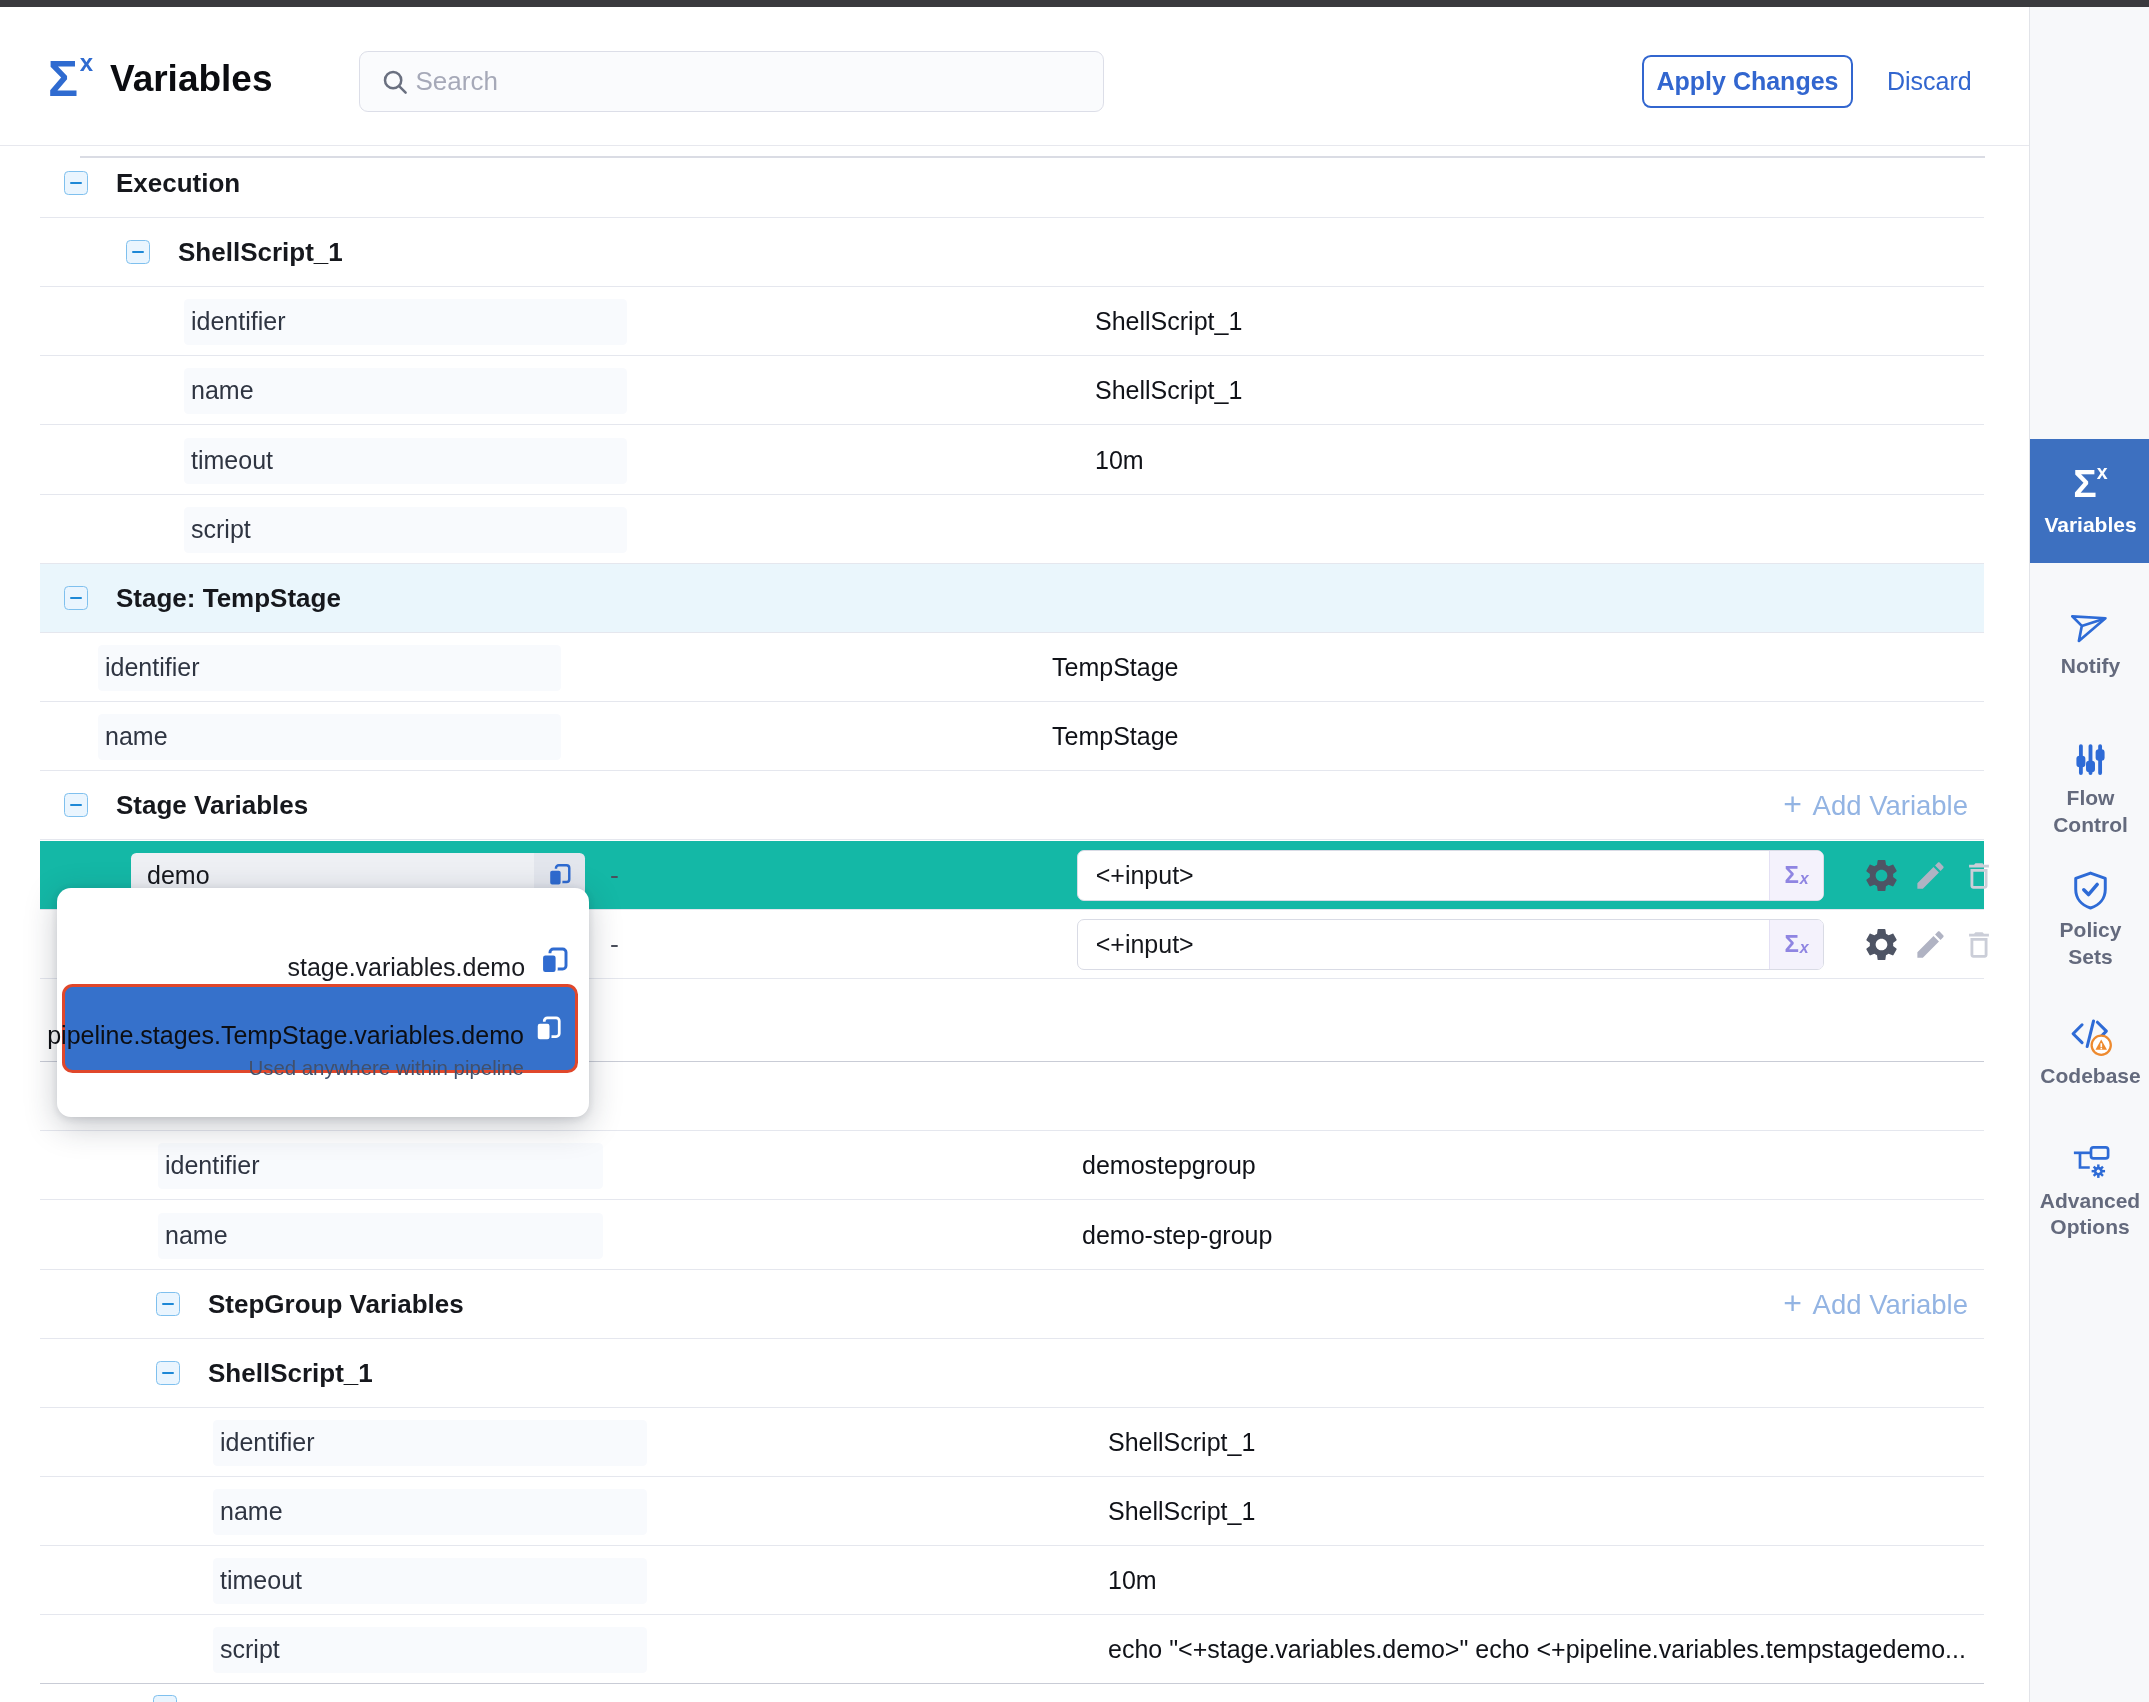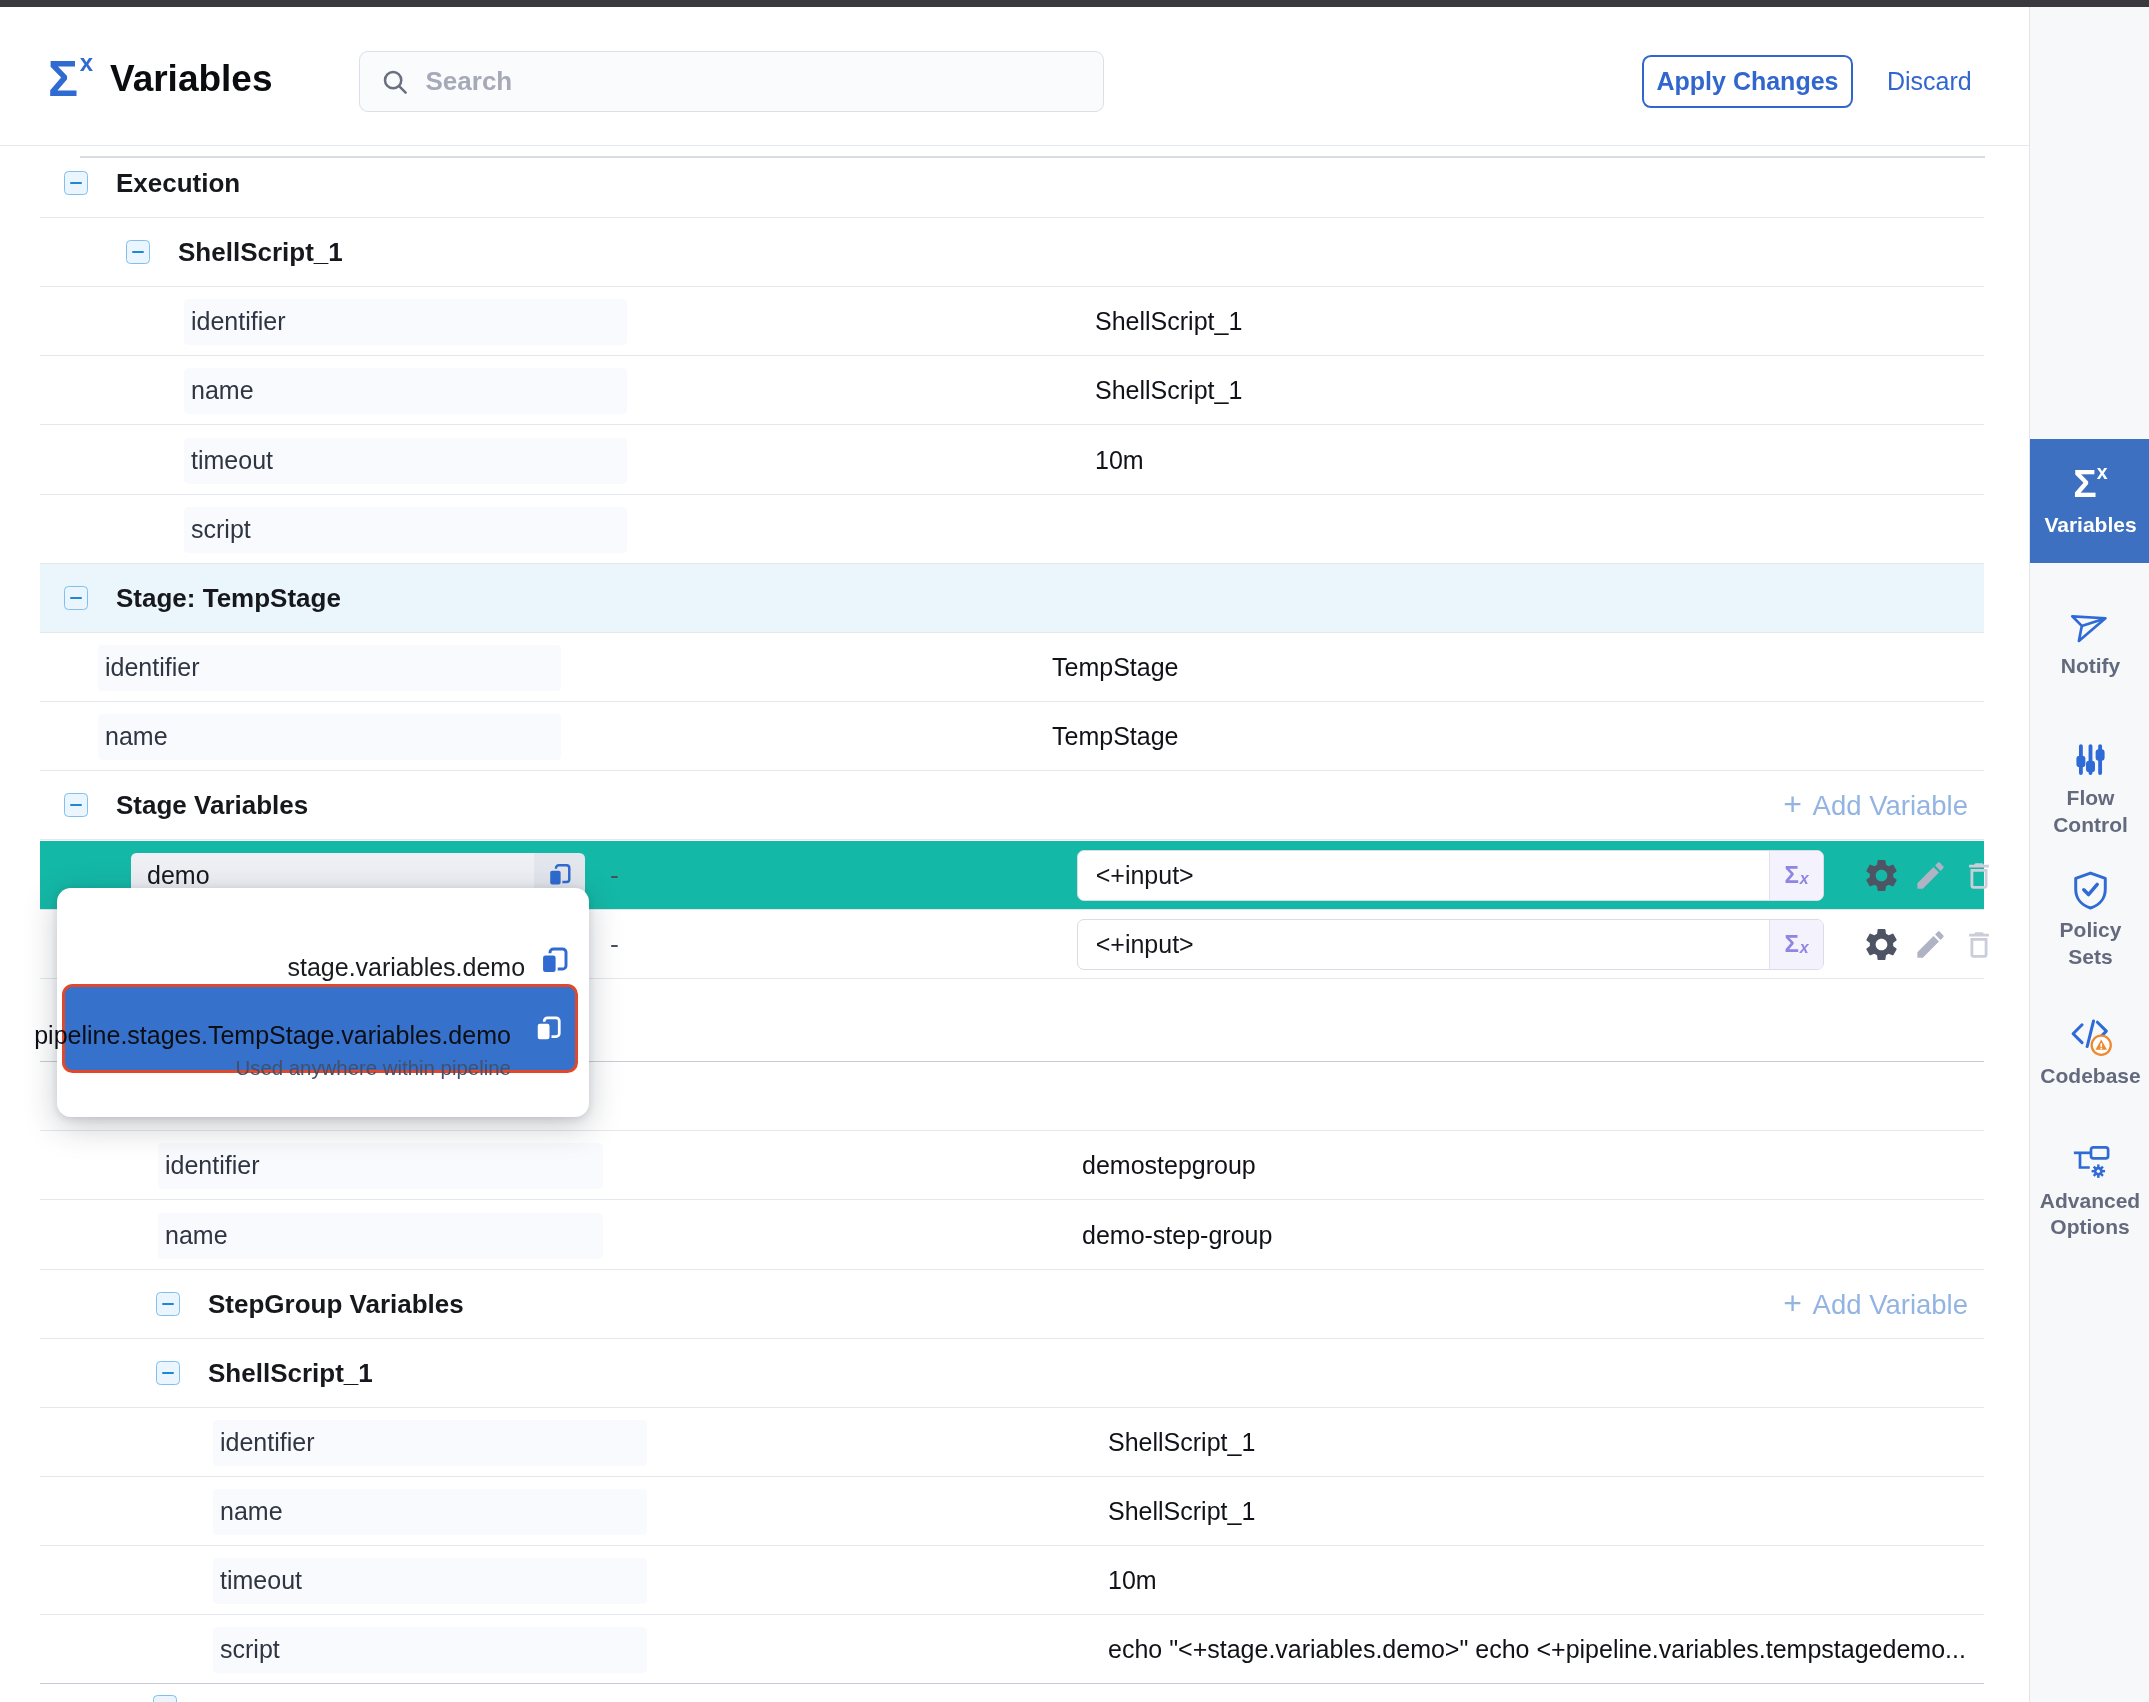--- a/index.html
+++ b/index.html
@@ -10,21 +10,21 @@
   
   .header{position:absolute;left:0;top:7px;width:2029px;height:138px;background:#fff;
           border-bottom:1.8px solid #E7E8EE;z-index:6;}
   .logo{position:absolute;left:48px;top:44px;font-size:50px;font-weight:700;color:#2F6BD0;line-height:1;}
   .logo .sub{font-size:24px;font-weight:700;vertical-align:25px;margin-left:1.8px;}
   .page-title{position:absolute;left:110px;top:51px;font-size:37px;font-weight:700;color:#0B0C10;}
   .searchbox{position:absolute;left:359px;top:44px;width:743px;height:59px;background:#FAFBFD;
              border:1.8px solid #DCDEE8;border-radius:8.9px;display:flex;align-items:center;}
   .searchbox svg{margin-left:19.5px;flex:none;}
   .search-input{border:none;outline:none;background:transparent;font-size:26px;color:#701a75;
-                font-family:"Liberation Sans",sans-serif;margin-left:14px;width:621px;font-weight:bold;}
+                font-family:"Liberation Sans",sans-serif;margin-left:4px;width:621px;}
   .search-input::placeholder{color:#A6A9B8;}
   .apply-btn{position:absolute;left:1642px;top:48px;width:211px;height:53px;background:#fff;
              border:2.7px solid #3266CF;border-radius:8.9px;color:#3266CF;font-size:25px;font-weight:600;
              display:flex;align-items:center;justify-content:center;box-sizing:border-box;}
   .discard-btn{position:absolute;left:1887px;top:60px;font-size:25px;color:#3266CF;font-weight:500;}
   .scroll-line{position:absolute;left:80px;top:156px;width:1905px;height:1.8px;background:#DADCE4;z-index:2;}
 
   
   .row{position:absolute;left:40px;width:1944px;height:69px;border-bottom:1.8px solid #E5E7EE;
        box-sizing:border-box;background:#fff;}
@@ -76,21 +76,21 @@
   
   .popup{position:absolute;left:57px;top:888px;width:532px;height:229px;background:#fff;border-radius:14px;
          box-shadow:0 8.9px 32px rgba(31,41,55,.25), 0 1.8px 7px rgba(31,41,55,.12);z-index:30;}
   .opt1{position:absolute;left:0;right:19.5px;top:21px;display:flex;justify-content:flex-end;
         align-items:center;gap:12.4px;}
   .opt1 .txt{text-align:right;}
   .opt-expr{font-size:25px;font-weight:500;color:#191B21;margin-top:44px;}
   .opt-scope{font-size:20.4px;color:#A2A6B4;margin-top:8.9px;}
   .opt2{position:absolute;left:5.3px;top:96px;width:516px;height:89px;background:#3671CB;
         border:3.5px solid #E0472B;border-radius:10.6px;box-sizing:border-box;display:flex;
-        justify-content:flex-end;align-items:center;gap:22px;padding-right:12.4px;}
+        justify-content:flex-end;align-items:center;gap:9px;padding-right:12.4px;}
   .opt2 .txt{text-align:right;}
   .opt2 .opt-expr{color:#0C0E13;}
   .opt2 .opt-scope{color:#41506B;margin-top:7px;}
 
   
   .sidebar{position:absolute;left:2029px;top:7px;width:121px;height:1695px;background:#F7F8FA;
            border-left:1.8px solid #E2E4E9;box-sizing:border-box;z-index:5;}
   .side-item{position:absolute;left:0;width:121px;text-align:center;color:#646A7D;}
   .side-label{font-size:21px;font-weight:700;line-height:26.6px;color:#646A7D;}
   .side-active{position:absolute;left:0;top:432px;width:121px;height:124px;background:#3D70C0;

